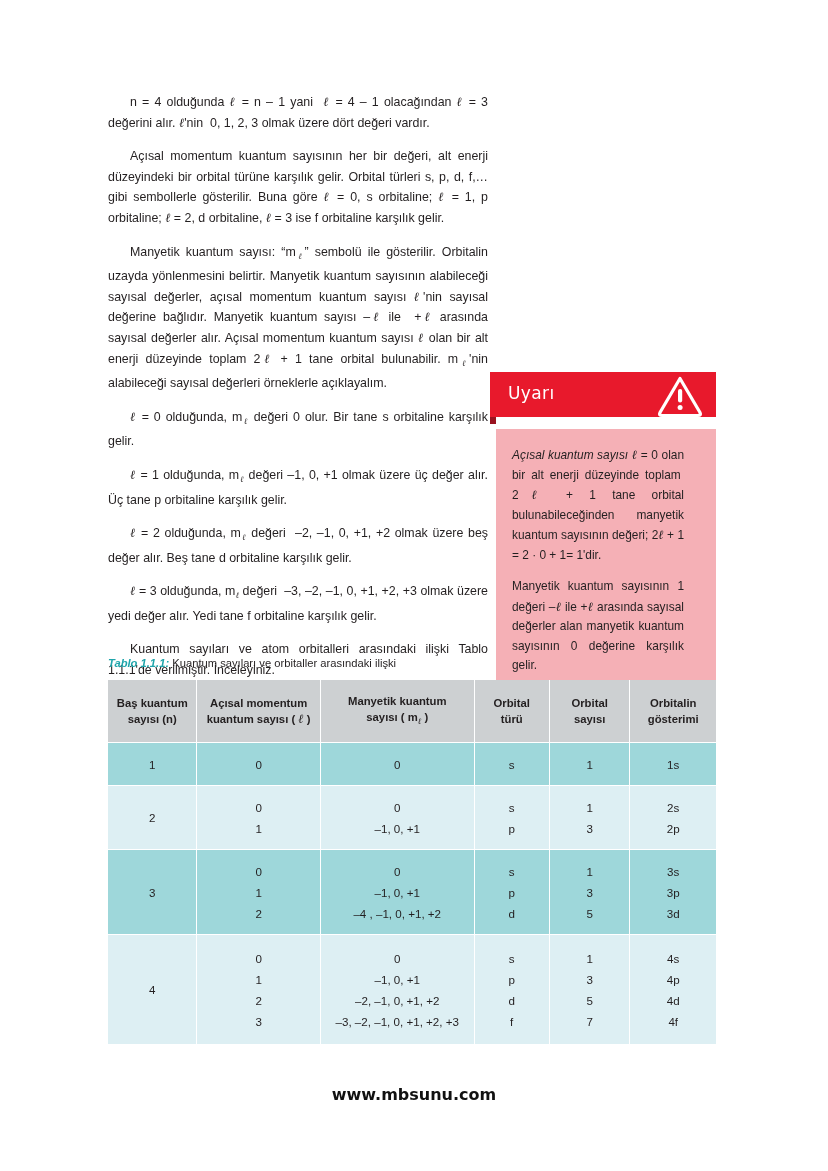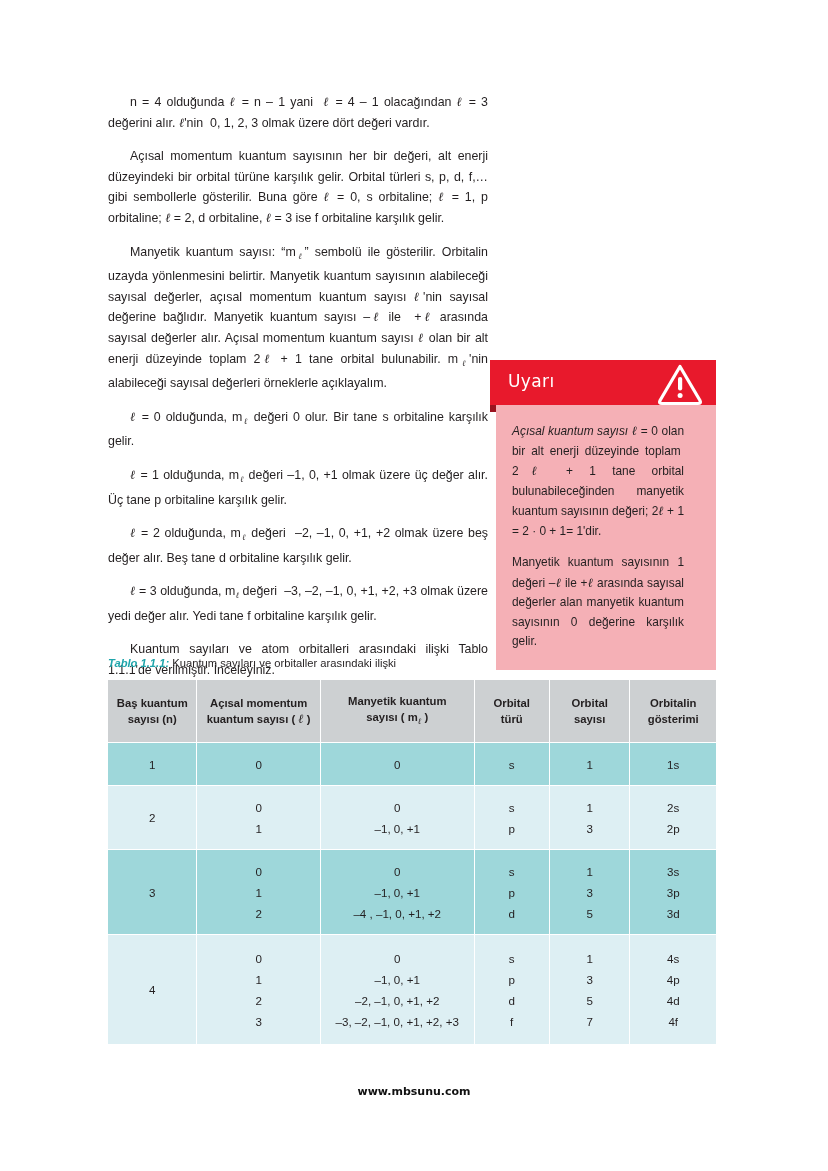--- a/index.html
+++ b/index.html
@@ -69,21 +69,21 @@
   }
   .mini-table tr.row-head td { background: #cdd0d2; height: 33px; }
   .mini-table tr.row-body td { background: #d9e49b; height: 43px; }
   .mini-table td.label-cell { width: 58px; line-height: 14px; }
   .mini-table td.val-cell { width: 40px; }
 
   
   .warn-wrap {
     position: absolute;
     left: 496px;
-    top: 360px;
+    top: 372px;
     width: 189px;
   }
   .warn-head {
     position: relative;
     margin-left: -6px;
     width: 226px;
     height: 45px;
     background: #e8192c;
     box-sizing: border-box;
   }
@@ -109,20 +109,21 @@
     right: 12px;
     top: 2px;
     width: 48px;
     height: 44px;
   }
   .warn-body {
     background: #f5b0b6;
     padding: 16px 32px 18px 16px;
     box-sizing: border-box;
     width: 220px;
+    margin-top: 12px;
   }
   .warn-p {
     margin: 0 0 12px 0;
     font-size: 11.9px;
     line-height: 19.5px;
     text-align: justify;
     color: #231f20;
   }
   .warn-p:last-child { margin-bottom: 0; }
   .warn-p i { font-style: italic; }
@@ -186,21 +187,21 @@
   .col-g   { width: 78px; }
   .stack { display: block; }
 
   
   .footer {
     position: absolute;
     left: 0;
     right: 0;
     top: 1085px;
     text-align: center;
-    font-size: 11px;
+    font-size: 16px;
     font-weight: bold;
     color: #111111;
     font-family: "DejaVu Sans", sans-serif;
   }
 </style>
 </head>
 <body>
 
 <div class="page">
 

